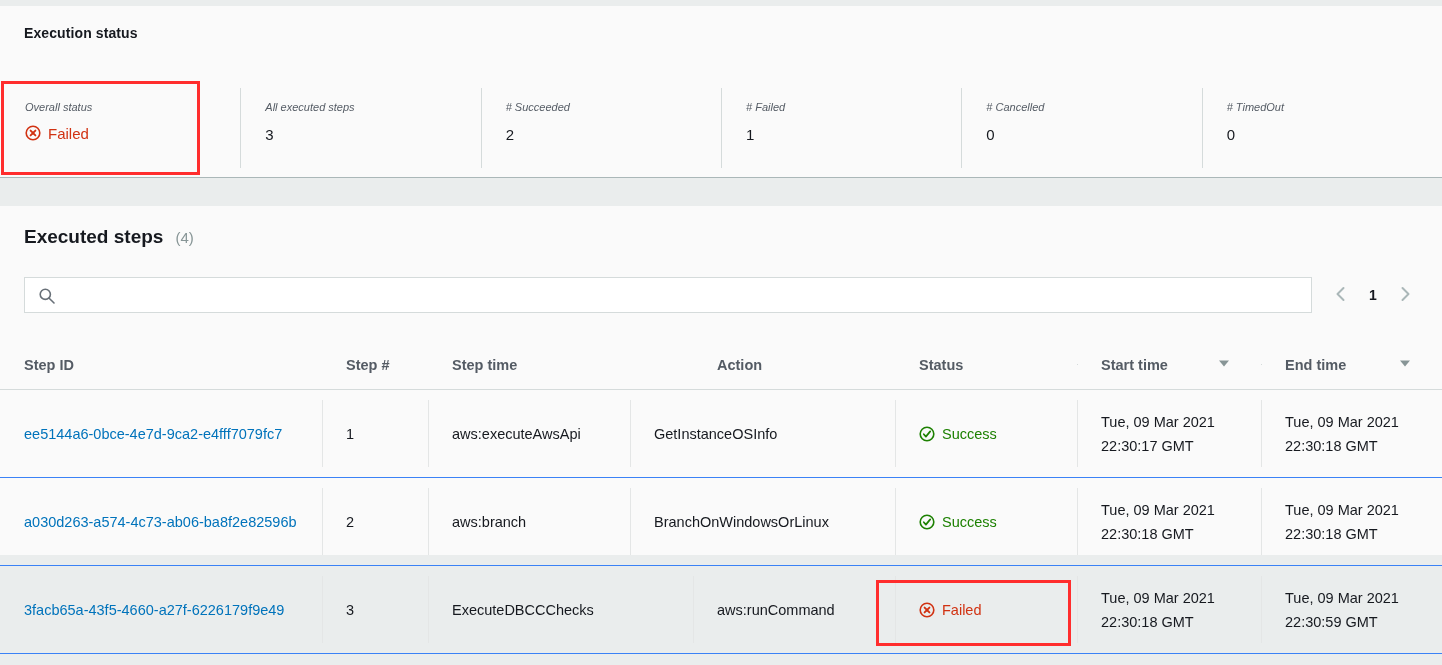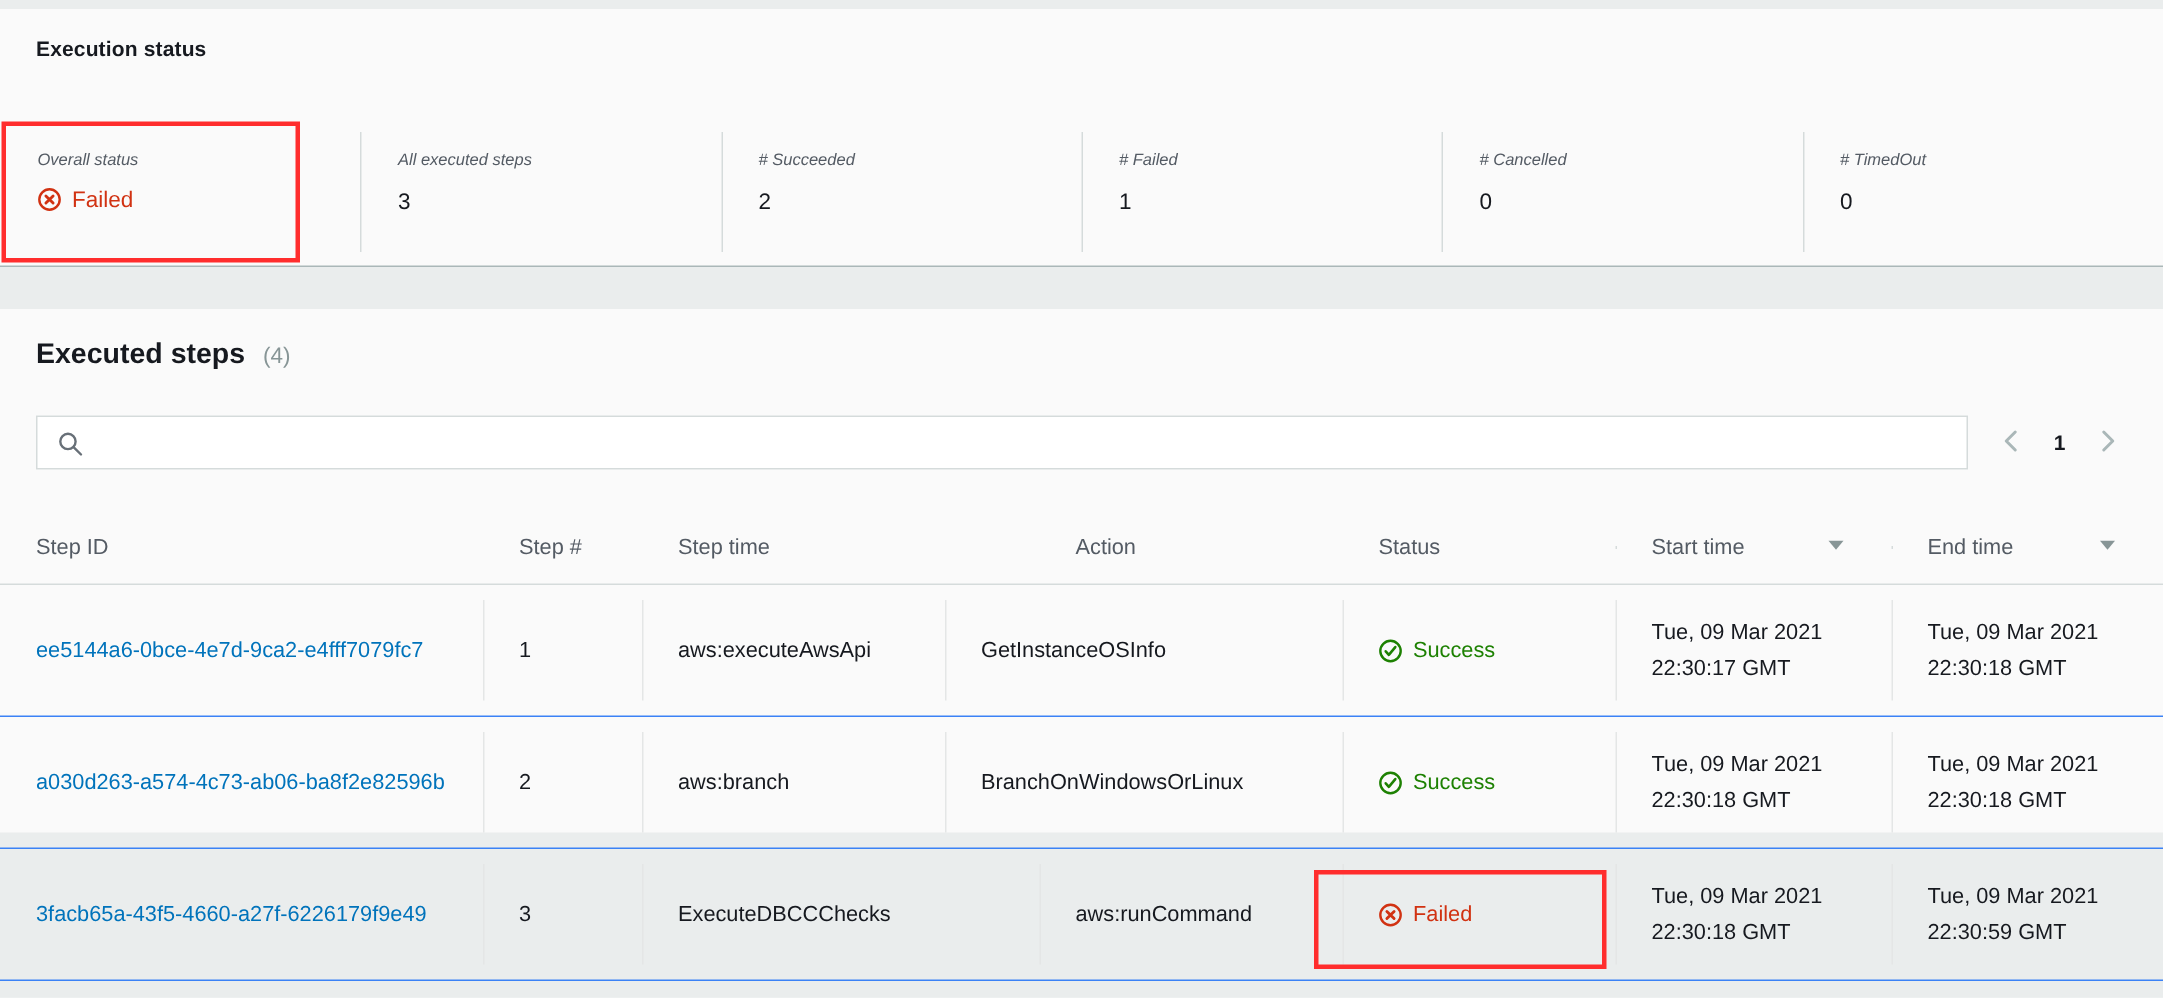--- a/index.html
+++ b/index.html
@@ -83,21 +83,21 @@
   }
   .pgnum {
     min-width: 26px; text-align: center; font-size: 14px; font-weight: bold; color: #16191f;
   }
 
   
   .tbl { position: absolute; left: 0; top: 134px; width: 1442px; }
   .trow { display: flex; width: 1442px; border-bottom: 1px solid #3b82f6; }
   .trow.head { border-bottom: 1px solid #d5dbdb; background: #fafafa; height: 50px; align-items: center; }
   .tcell { position: relative; padding: 14px 14px 14px 24px; font-size: 14.5px; color: #16191f; }
-  .trow.head .tcell { padding-top: 0; padding-bottom: 0; font-weight: normal; color: #545b64; display: flex; align-items: center; gap: 0; }
+  .trow.head .tcell { padding-top: 0; padding-bottom: 0; font-weight: bold; color: #545b64; display: flex; align-items: center; gap: 0; }
   .trow.head .tcell:not(:first-child)::before,
   .trow.body .tcell:not(:first-child)::before {
     content: ""; position: absolute; left: 0; top: 10px; bottom: 10px; width: 1px; background: #e4e6e6;
   }
   .trow.head .tcell:not(:first-child)::before { top: 8px; bottom: 8px; background: #d5dbdb; }
   .c-stepid { width: 322px; }
   .c-stepnum { width: 106px; }
   .c-stepname { width: 265px; }
   .c-action  { width: 202px; }
   .c-status  { width: 182px; }

